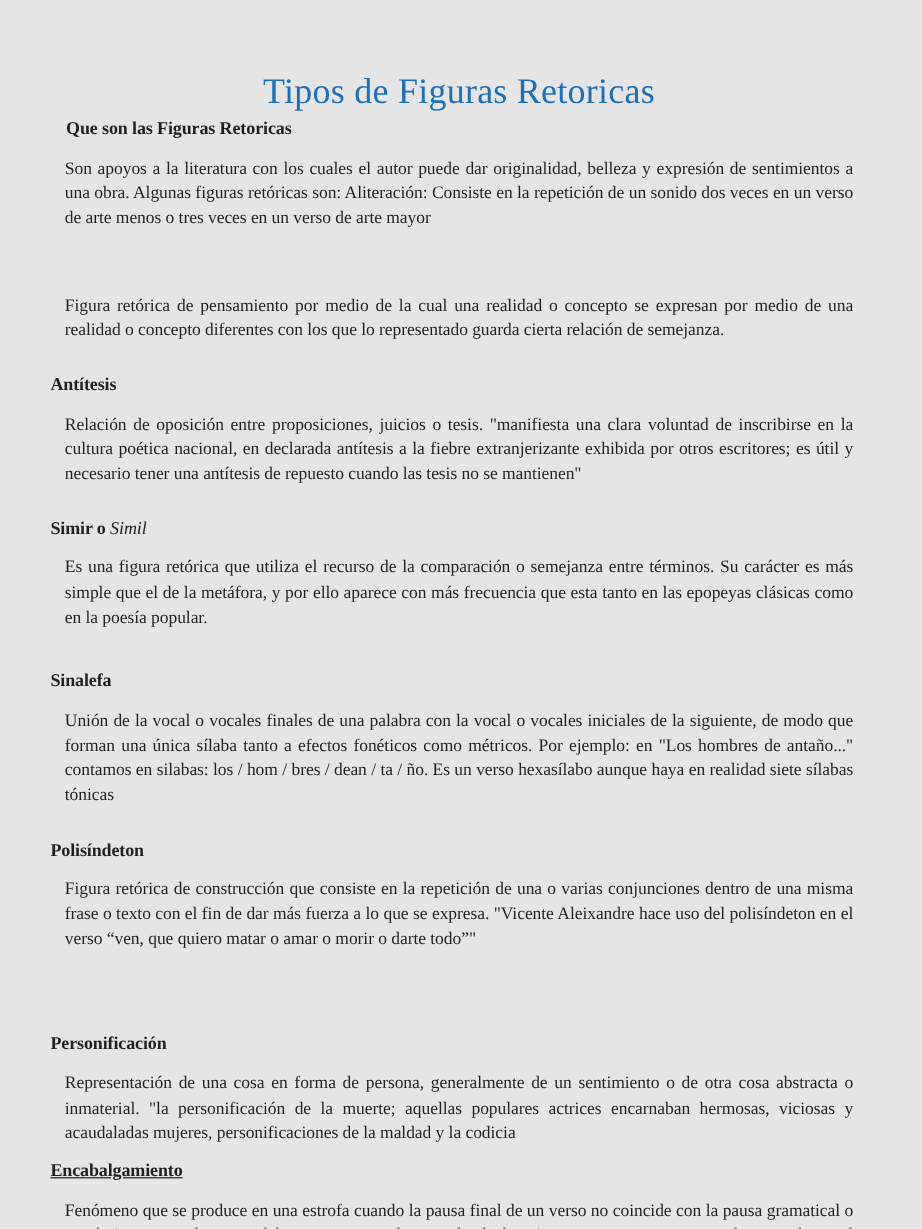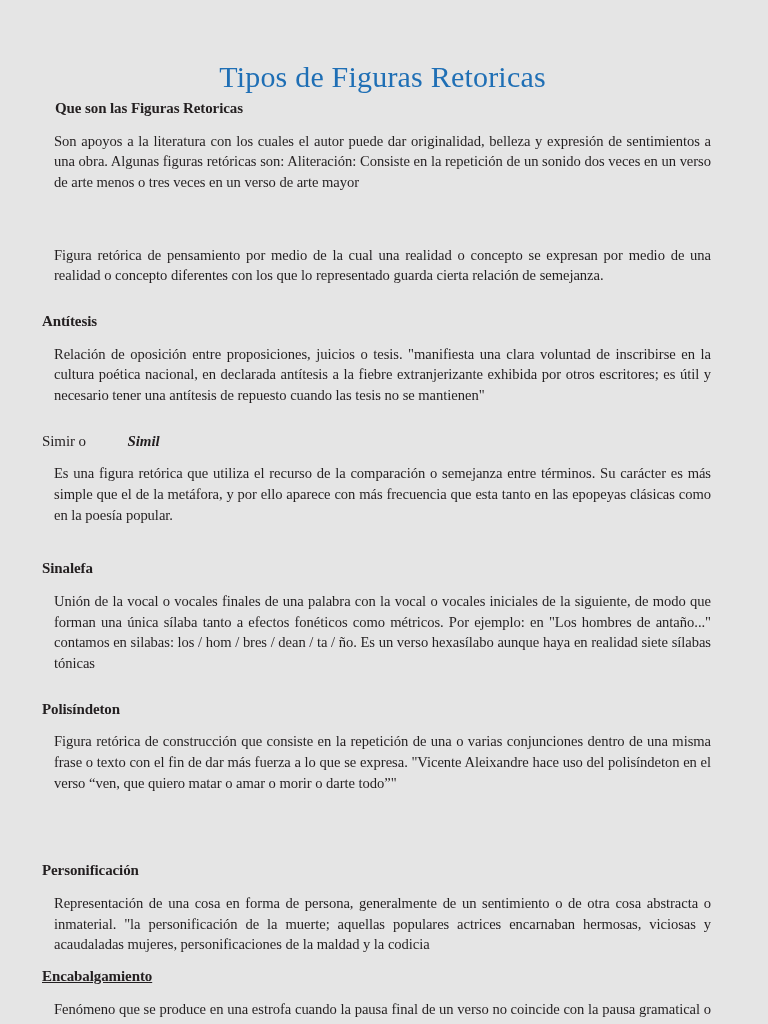--- a/index.html
+++ b/index.html
@@ -40,26 +40,25 @@
     font-weight: bold;
     line-height: 1.30;
     margin: 0;
     padding: 0;
     letter-spacing: -0.1px;
   }
   .sec-heading.underlined {
     text-decoration: underline;
   }
   .sec-heading .reg {
-    font-weight: normal;
+    font-weight: bold;
   }
   .sec-heading .bolditalic {
-    font-weight: bold;
+    font-weight: normal;
     font-style: italic;
-    margin-left: 38px;
   }
   .sec-body {
     font-size: 14.6px;
     line-height: 1.42;
     text-align: justify;
     text-justify: inter-word;
     margin: 12px;
     padding: 0;
     letter-spacing: -0.05px;
   }

